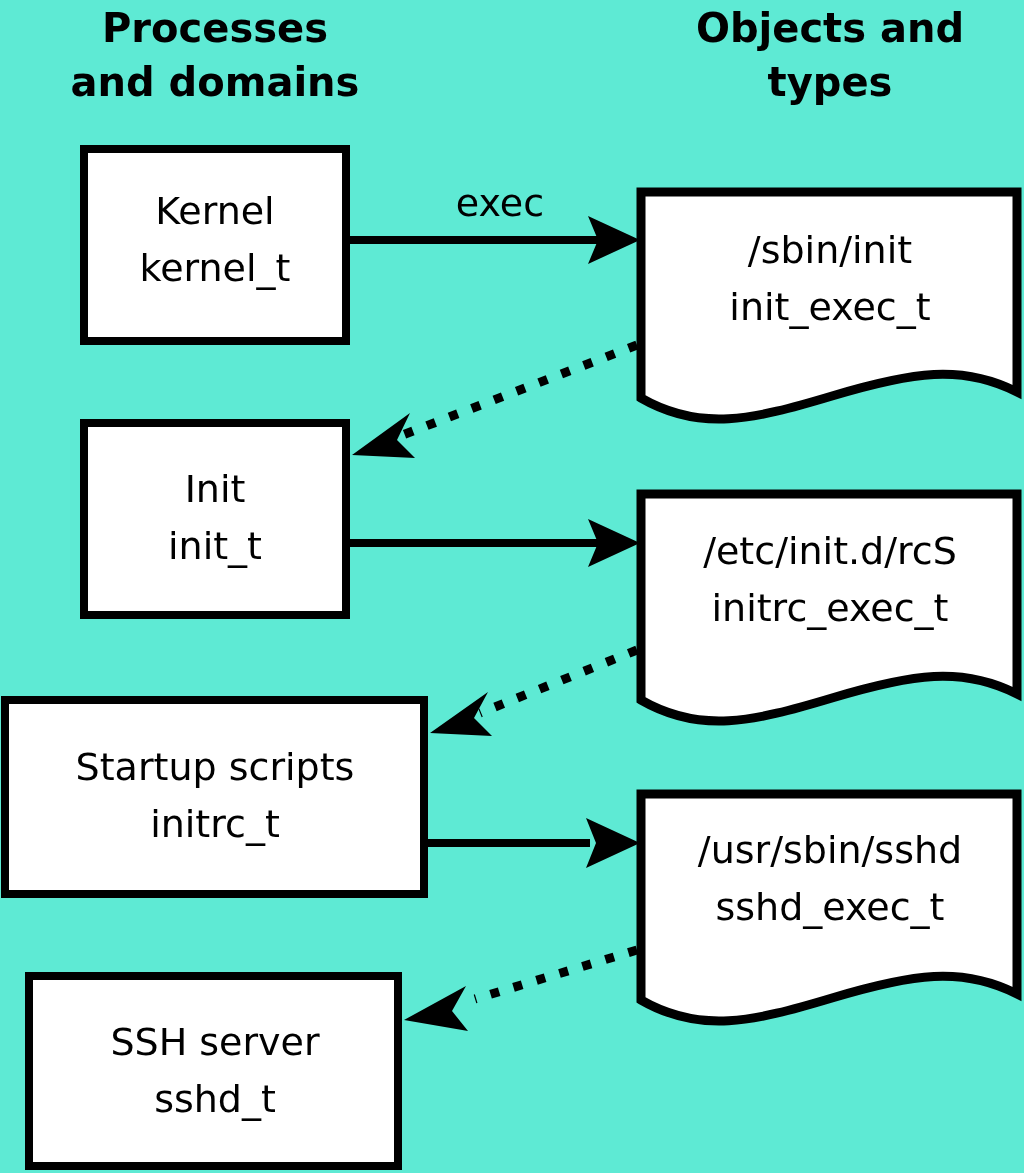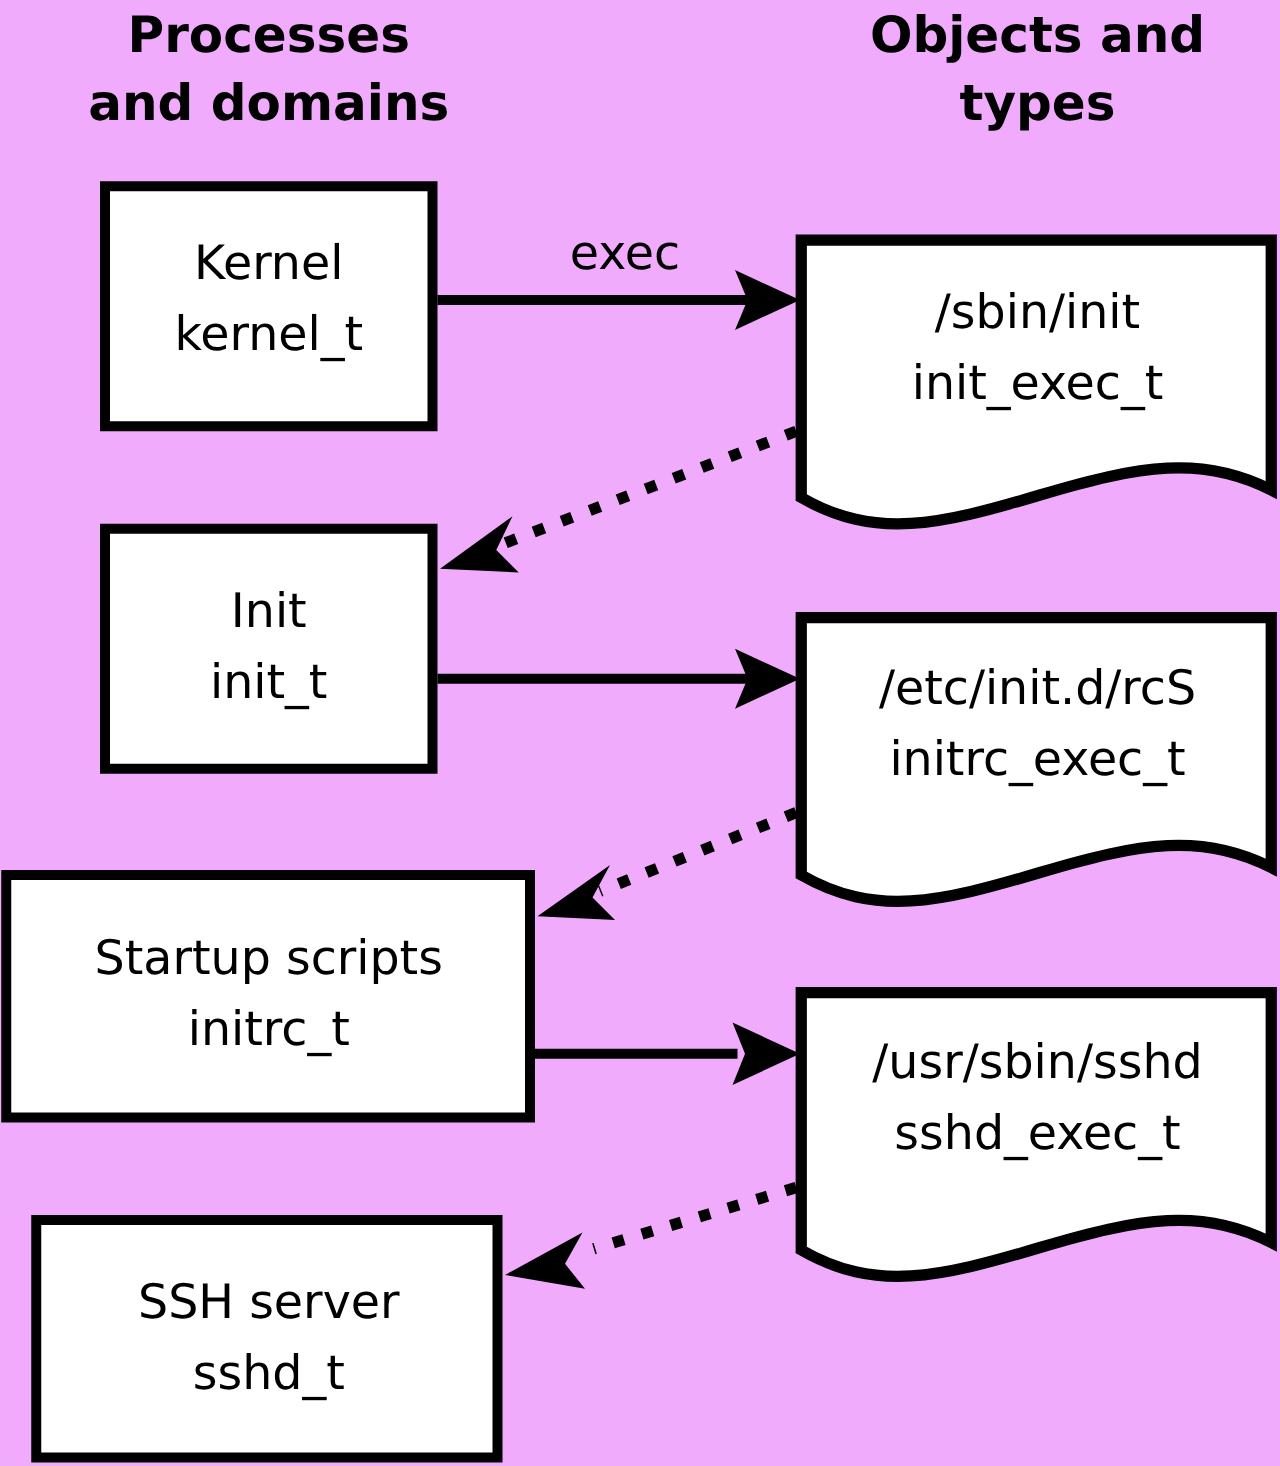--- a/index.html
+++ b/index.html
@@ -10,21 +10,21 @@
   body {
     width: 1024px;
     height: 1173px;
     font-family: "DejaVu Sans", sans-serif;
     overflow: hidden;
   }
   #diagram-root {
     position: relative;
     width: 1024px;
     height: 1173px;
-    background: #f0abfc;
+    background: #5eead4;
   }
   #diagram-svg {
     position: absolute;
     top: 0;
     left: 0;
     width: 1024px;
     height: 1173px;
     display: block;
   }
   .col-header {

